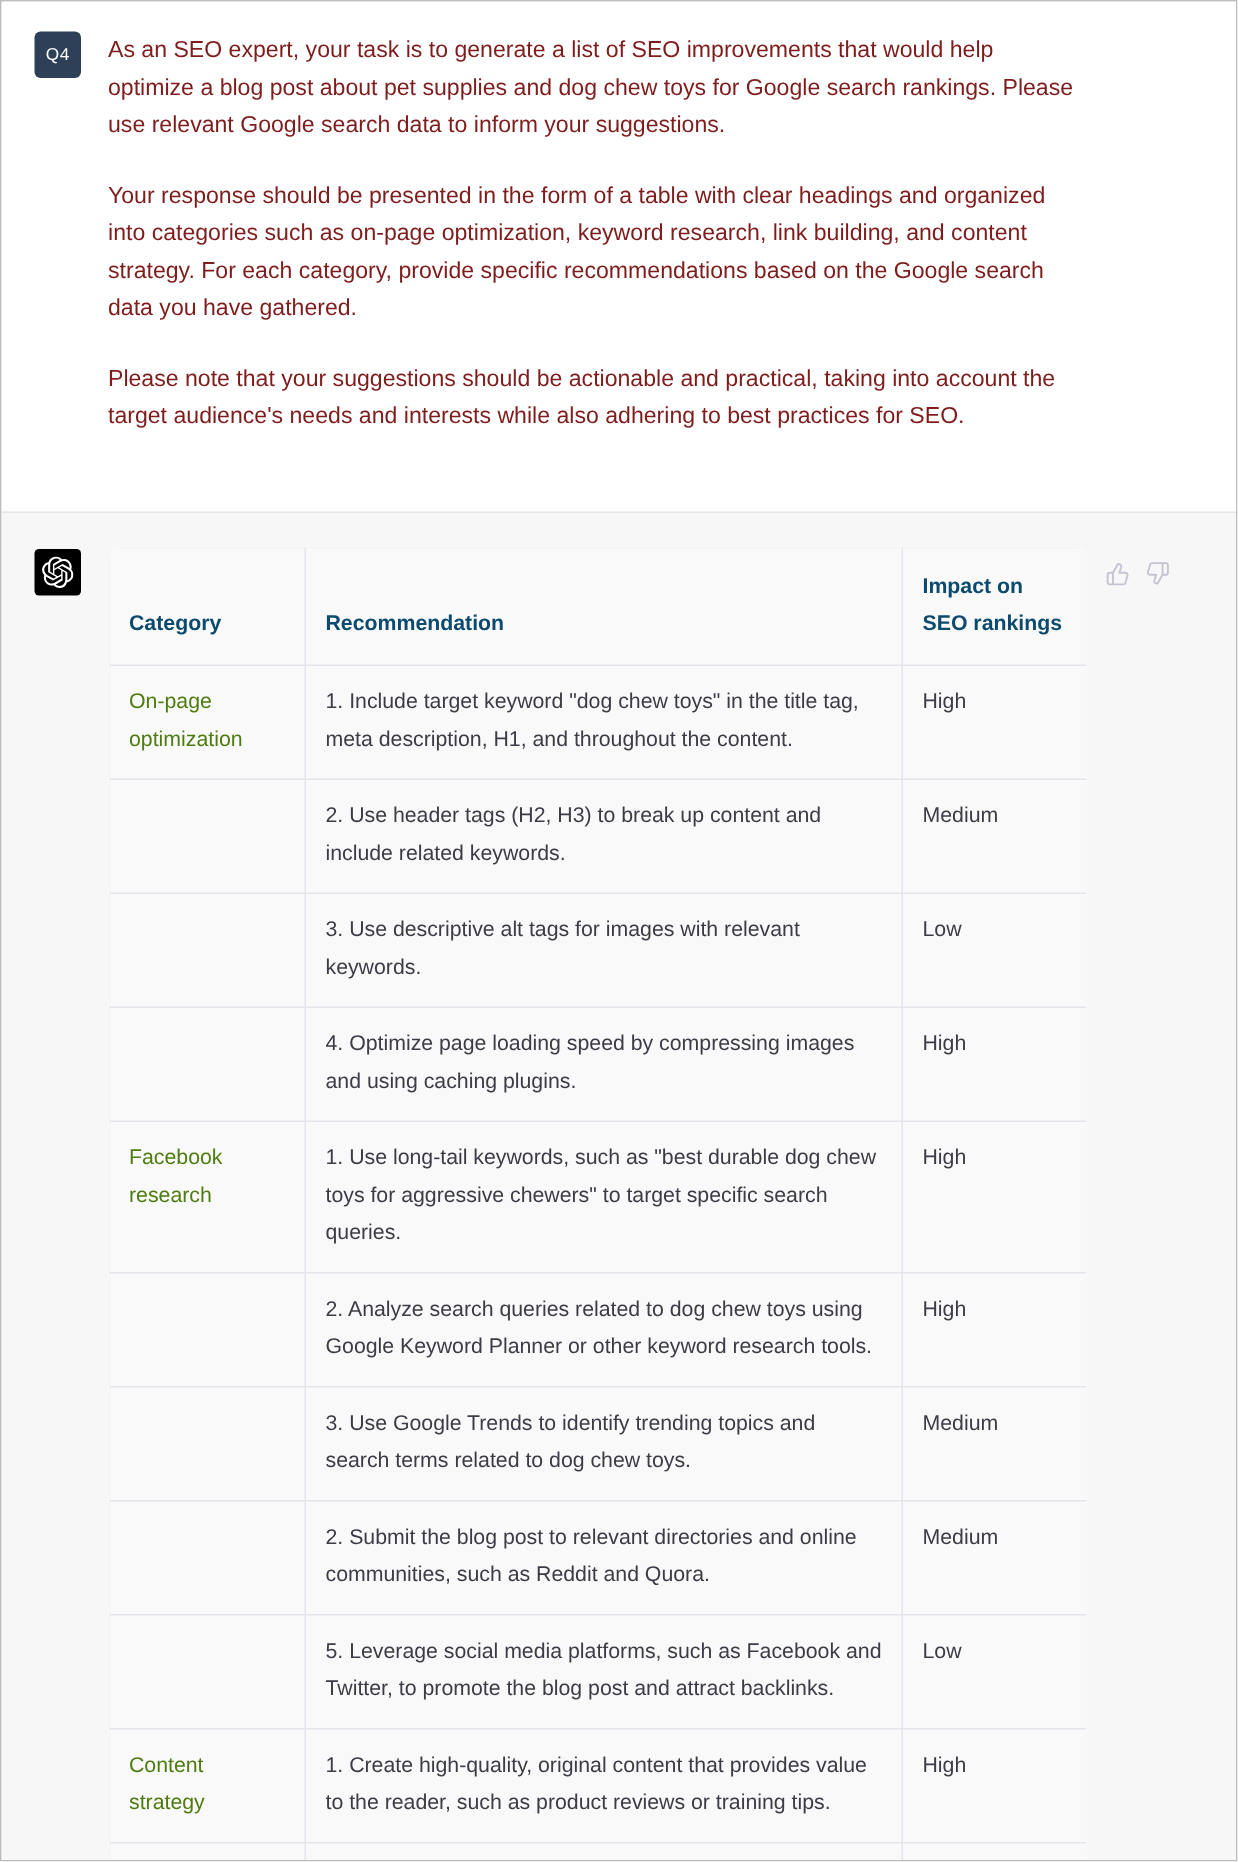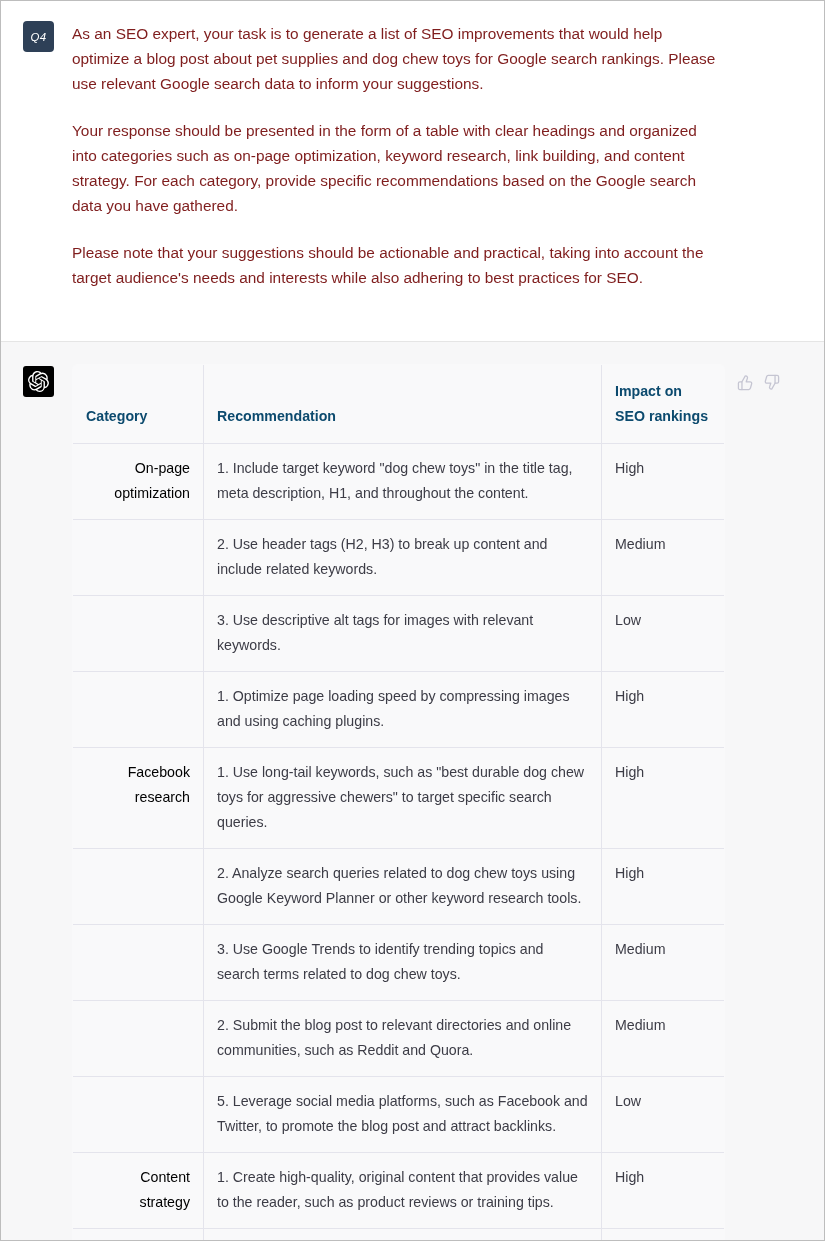--- a/index.html
+++ b/index.html
@@ -39,21 +39,20 @@
     align-items: center;
     justify-content: center;
     margin-top: 2px;
   }
 
   .avatar-user {
     background: #2e4057;
     color: #ffffff;
     font-size: 11.5px;
     letter-spacing: 0.3px;
-    font-style: italic;
   }
 
   .avatar-assistant {
     background: #000000;
     border-radius: 3px;
   }
   .avatar-assistant svg { display: block; }
 
   .prompt-body {
     flex: 1;
@@ -119,21 +118,21 @@
     vertical-align: bottom;
     padding-bottom: 14px;
     padding-top: 14px;
   }
 
   table.seo-table thead th { background: #f9f9fa; }
 
   th.col-category, td.col-category { width: 131px; }
   th.col-impact, td.col-impact { width: 123px; }
 
-  table.seo-table tr td:first-child { color: #000000; text-align: right; }
+  table.seo-table tr td:first-child { color: #4d7c0f; }
 
   
   .feedback {
     display: flex;
     gap: 9px;
     padding-top: 10px;
     flex: 0 0 auto;
   }
   .feedback span { display: block; line-height: 0; cursor: pointer; }
   .feedback svg { display: block; }
@@ -183,21 +182,21 @@
                 <td class="col-recommendation">2. Use header tags (H2, H3) to break up content and include related keywords.</td>
                 <td class="col-impact">Medium</td>
               </tr>
               <tr>
                 <td class="col-category"></td>
                 <td class="col-recommendation">3. Use descriptive alt tags for images with relevant keywords.</td>
                 <td class="col-impact">Low</td>
               </tr>
               <tr>
                 <td class="col-category"></td>
-                <td class="col-recommendation">1. Optimize page loading speed by compressing images and using caching plugins.</td>
+                <td class="col-recommendation">4. Optimize page loading speed by compressing images and using caching plugins.</td>
                 <td class="col-impact">High</td>
               </tr>
               <tr>
                 <td class="col-category">Facebook research</td>
                 <td class="col-recommendation">1. Use long-tail keywords, such as "best durable dog chew toys for aggressive chewers" to target specific search queries.</td>
                 <td class="col-impact">High</td>
               </tr>
               <tr>
                 <td class="col-category"></td>
                 <td class="col-recommendation">2. Analyze search queries related to dog chew toys using Google Keyword Planner or other keyword research tools.</td>

